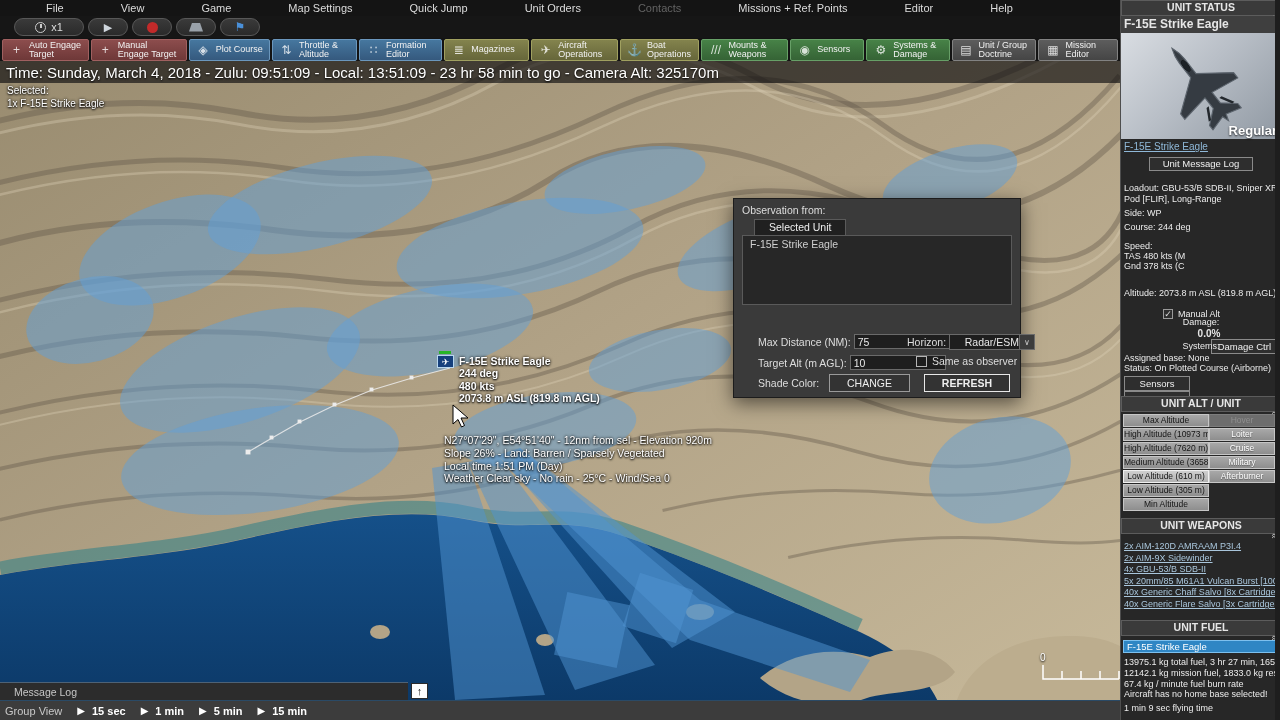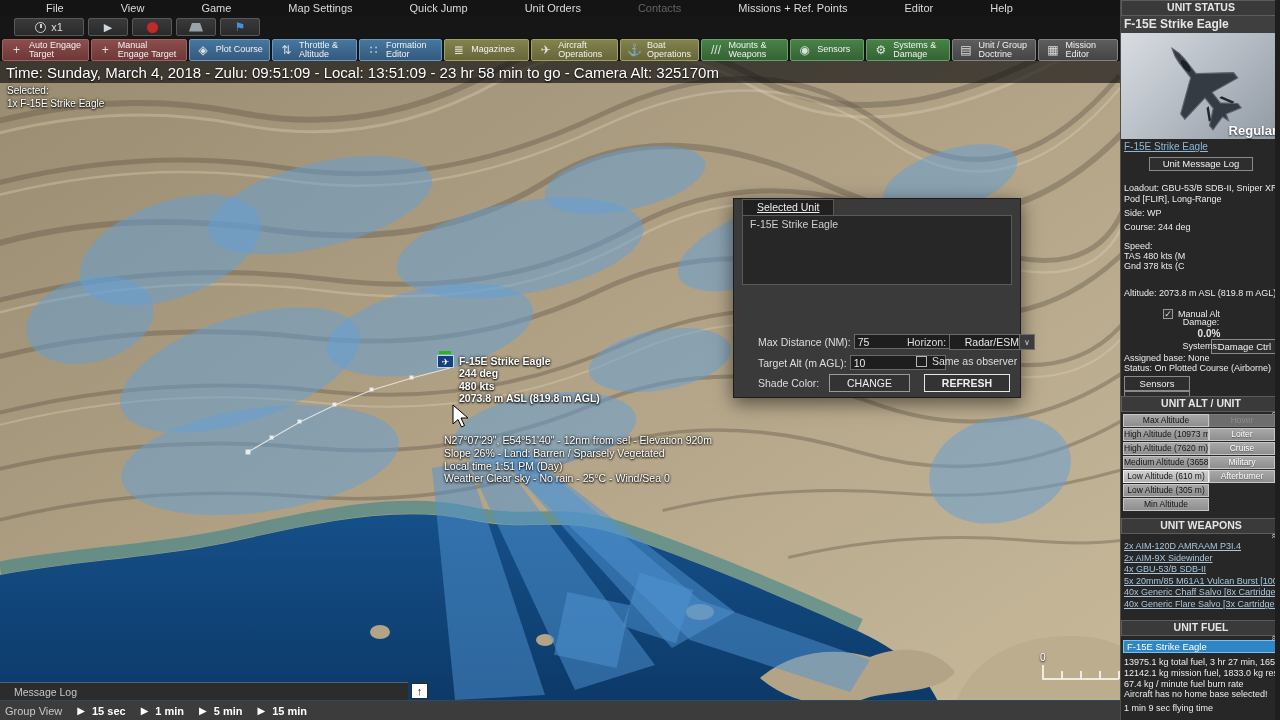--- a/index.html
+++ b/index.html
@@ -23,21 +23,21 @@
     display:flex; align-items:center; gap:0; color:#dcdcdc; font-size:11px; z-index:30;
   }
   .menu-item { padding:0 11px; cursor:default; white-space:nowrap;margin-left:35px; }
   .menu-item.disabled { color:#636363; }
   .row2 {
     position:absolute; left:0; top:16px; width:1120px; height:22px; background:#161616;
     display:flex; align-items:center; gap:4px; padding-left:14px; z-index:30;
   }
   .tbtn {
     height:18px; background:linear-gradient(#3a3a3a,#2a2a2a); border:1px solid #585858;
-    border-radius:2px; color:#ddd; display:flex; align-items:center; justify-content:center;
+    border-radius:9px; color:#ddd; display:flex; align-items:center; justify-content:center;
     font-size:11px; gap:5px; padding:0 10px;
   }
   .clock-glyph { width:11px; height:11px; border:1.5px solid #ccc; border-radius:50%; position:relative; }
   .clock-glyph:before { content:""; position:absolute; left:4px; top:1px; width:1.5px; height:4px; background:#ccc; }
   .play-glyph { color:#cfd6dd; font-size:11px; }
   .rec-glyph { width:11px; height:11px; background:#c22a2a; border-radius:50%; }
   .trap-glyph { width:14px; height:9px; background:#9aa2aa; clip-path:polygon(22% 0,78% 0,100% 100%,0 100%); }
   .flag-glyph { color:#4a90d9; font-size:12px; }
 
   .ribbon {
@@ -78,22 +78,22 @@
 
   
   .dialog { position:absolute; left:733px; top:198px; width:288px; height:200px; z-index:50;
     background:#3a3a3a; border:1px solid #1c1c1c; box-shadow:0 5px 18px rgba(0,0,0,.55); }
   .dialog-title { height:21px; background:#f4f4f4; display:flex; align-items:center; padding-left:8px;
     color:#9a9a9a; font-size:10.5px; }
   .dlg-ctrls { margin-left:auto; display:flex; height:100%; }
   .dlg-ctrl { width:30px; display:flex; align-items:center; justify-content:center; color:#4a4a4a; font-size:11px; }
   .dlg-body { position:relative; height:177px; color:#ddd; font-size:10.5px; }
   .obs-label { padding:5px 8px 3px 8px; }
-  .dlg-tab { display:inline-block; margin-left:8px; background:#202020; border:1px solid #5a5a5a; border-bottom:none;
-    padding:1px 14px 2px 14px; color:#eee;text-decoration:underline; }
+  .dlg-tab { display:inline-block; margin-left:20px; background:#202020; border:1px solid #5a5a5a; border-bottom:none;
+    padding:1px 14px 2px 14px; color:#eee; }
   .dlg-list { margin:0 8px; height:70px; background:#272727; border:1px solid #5a5a5a; padding:2px 7px; color:#cfcfcf; }
   .dlg-row { position:absolute; left:24px; display:flex; align-items:center; }
   .dlg-input { background:#1e1e1e; border:1px solid #6a6a6a; color:#e8e8e8; font-size:10.5px;
     height:15px; width:96px; padding:0 3px; font-family:"Liberation Sans",sans-serif; }
   .dlg-select { display:flex; align-items:center; background:#1e1e1e; border:1px solid #6a6a6a; height:16px; width:86px; }
   .dlg-select .sel-val { flex:1; padding-left:4px; color:#e8e8e8;text-align:right; }
   .dlg-select .sel-btn { width:15px; height:100%; background:#3c3c3c; border-left:1px solid #6a6a6a;
     color:#ccc; font-size:8px; display:flex; align-items:center; justify-content:center; }
   .dlg-check { width:11px; height:11px; border:1px solid #b5b5b5; background:#1e1e1e; margin-right:5px; }
   .dlg-btn { background:#333; border:1px solid #9a9a9a; color:#eee; font-size:10.5px; padding:2px 17px; }
@@ -344,20 +344,21 @@
   <div class="timebar">
     <span>Time: Sunday, March 4, 2018 - Zulu: 09:51:09 - Local: 13:51:09 - 23 hr 58 min to go -  Camera Alt: 325170m</span>
   </div>
   <div class="selected-block">
     <div>Selected:</div>
     <div>1x F-15E Strike Eagle</div>
   </div>
 
   <div class="dialog">
     <div class="dlg-body">
+      <div class="obs-label">Observation from:</div>
       <div class="dlg-tab">Selected Unit</div>
       <div class="dlg-list">
         <div>F-15E Strike Eagle</div>
       </div>
       <div class="dlg-row" style="top:135px">
         <span>Max Distance (NM):</span>&nbsp;
         <input class="dlg-input" value="75" style="">
       </div>
       <div class="dlg-row" style="top:135px; left:173px">
         <span>Horizon:</span>&nbsp;

